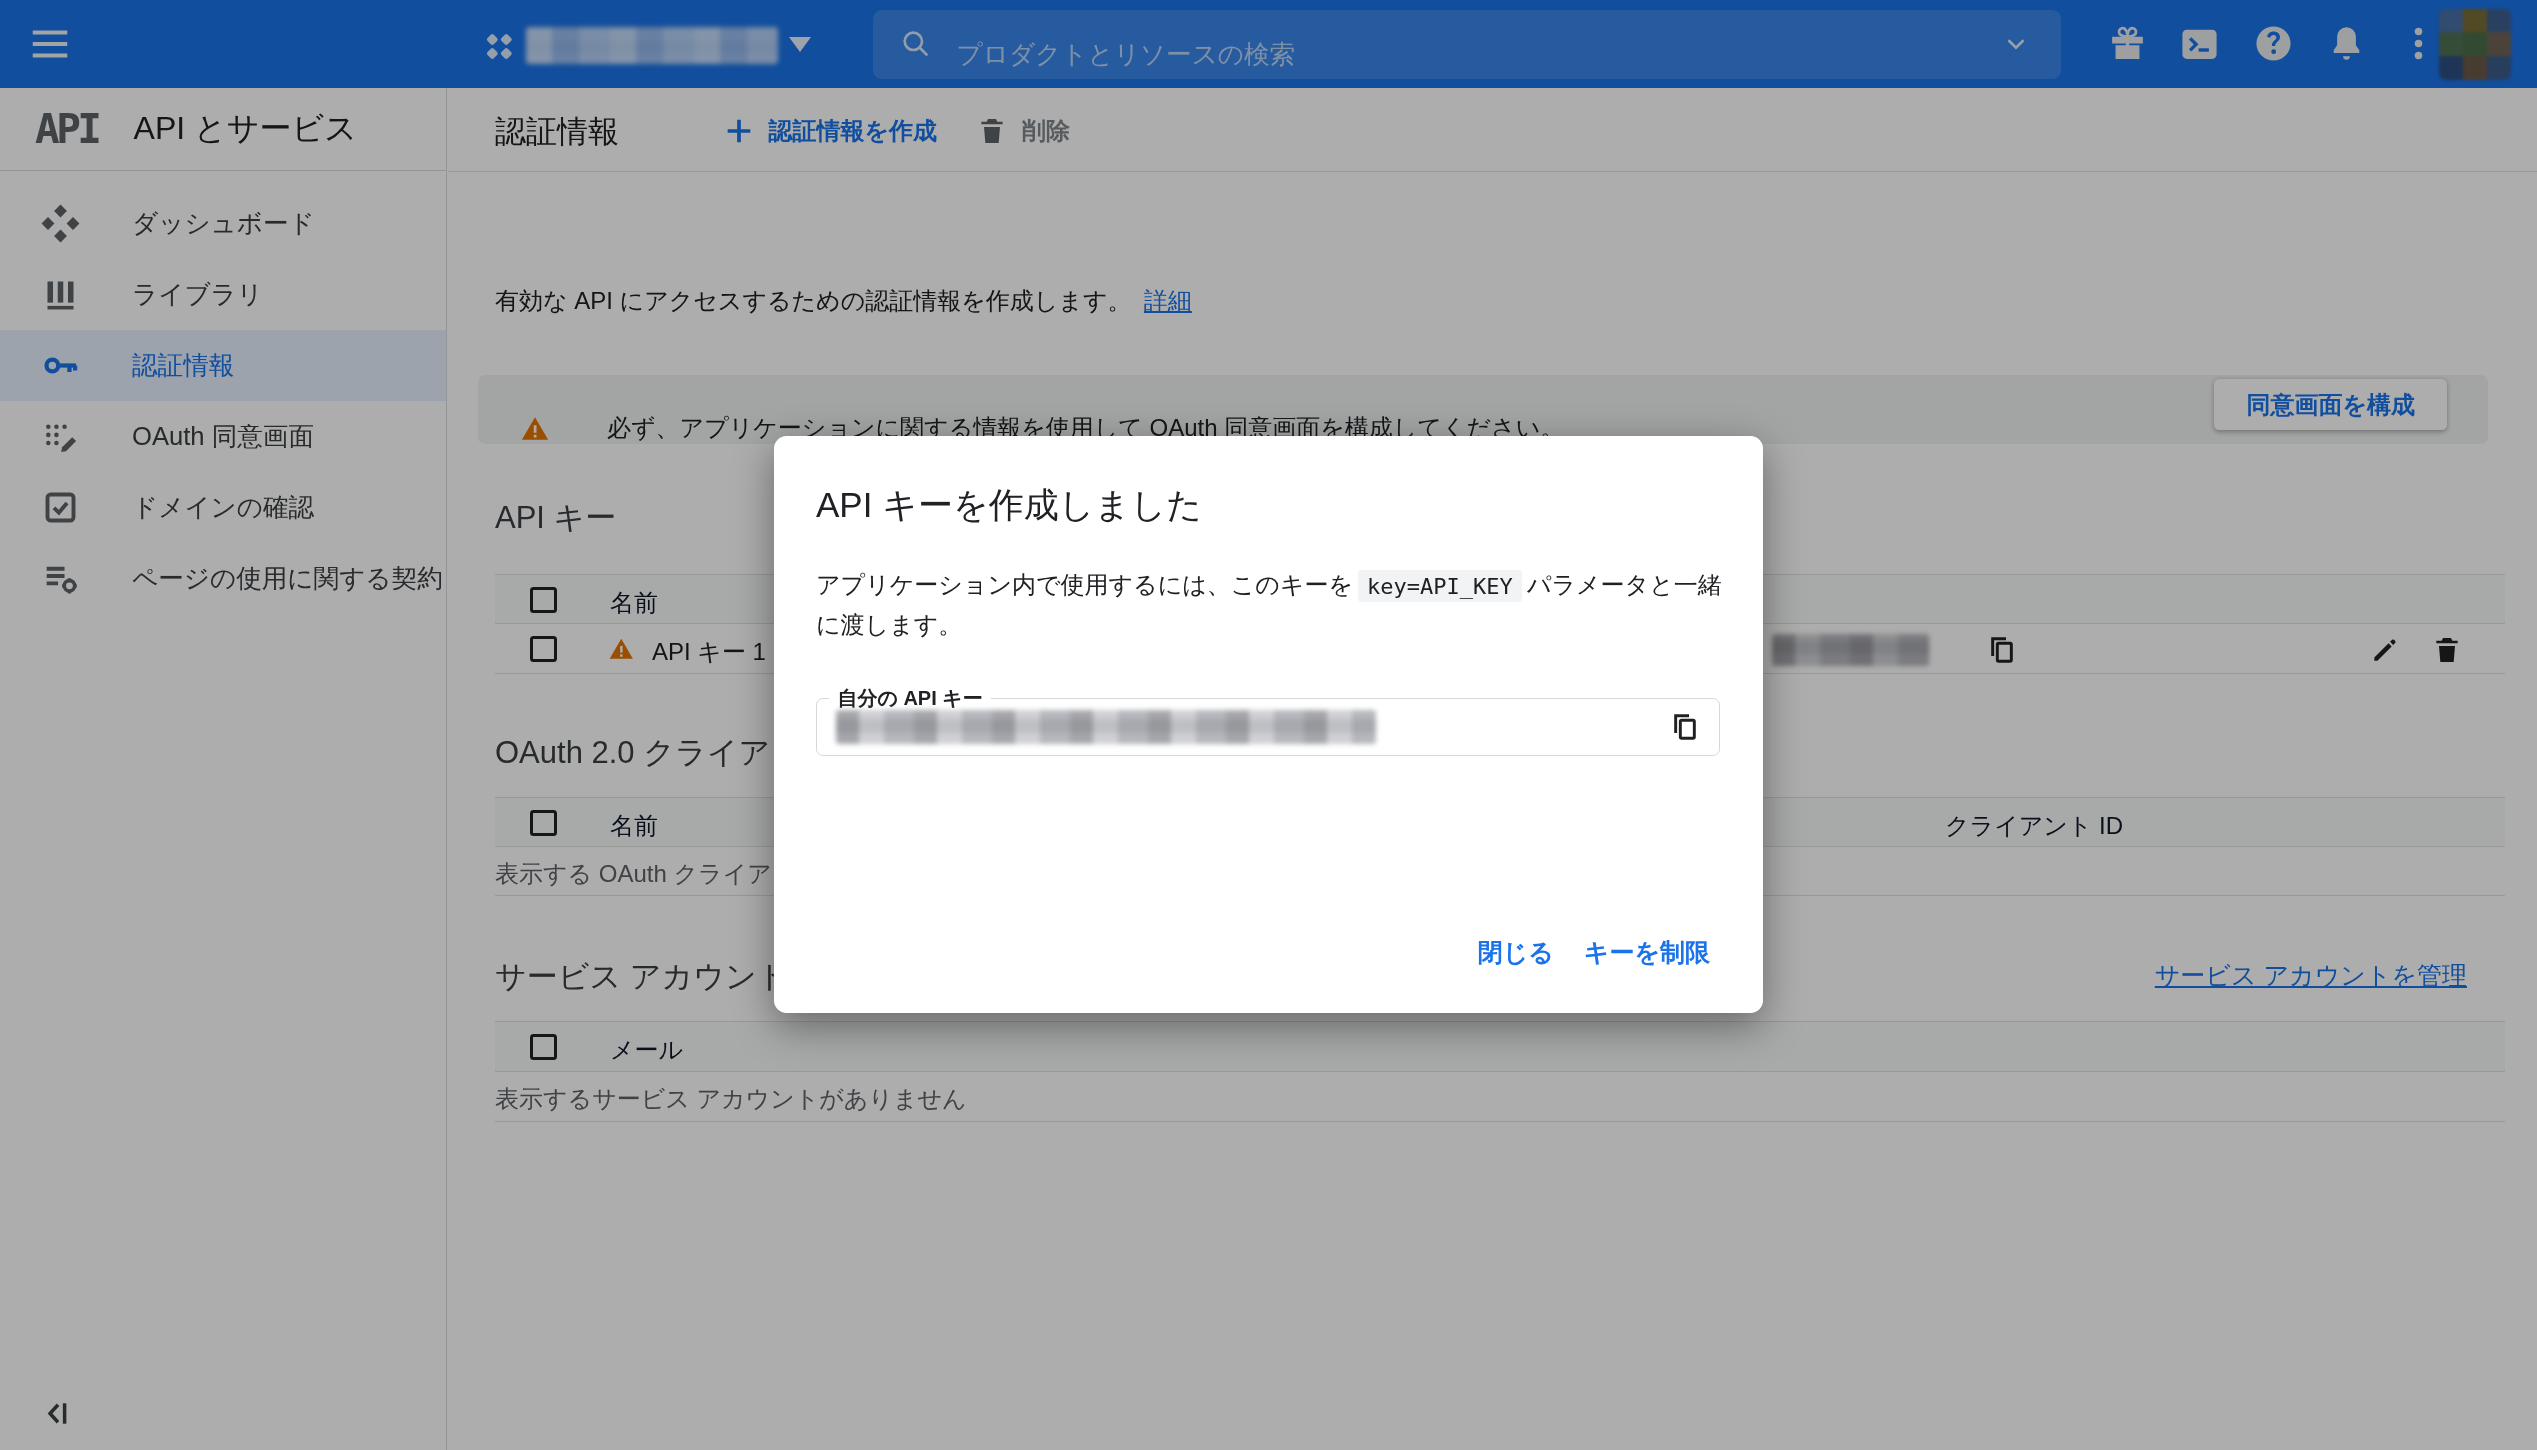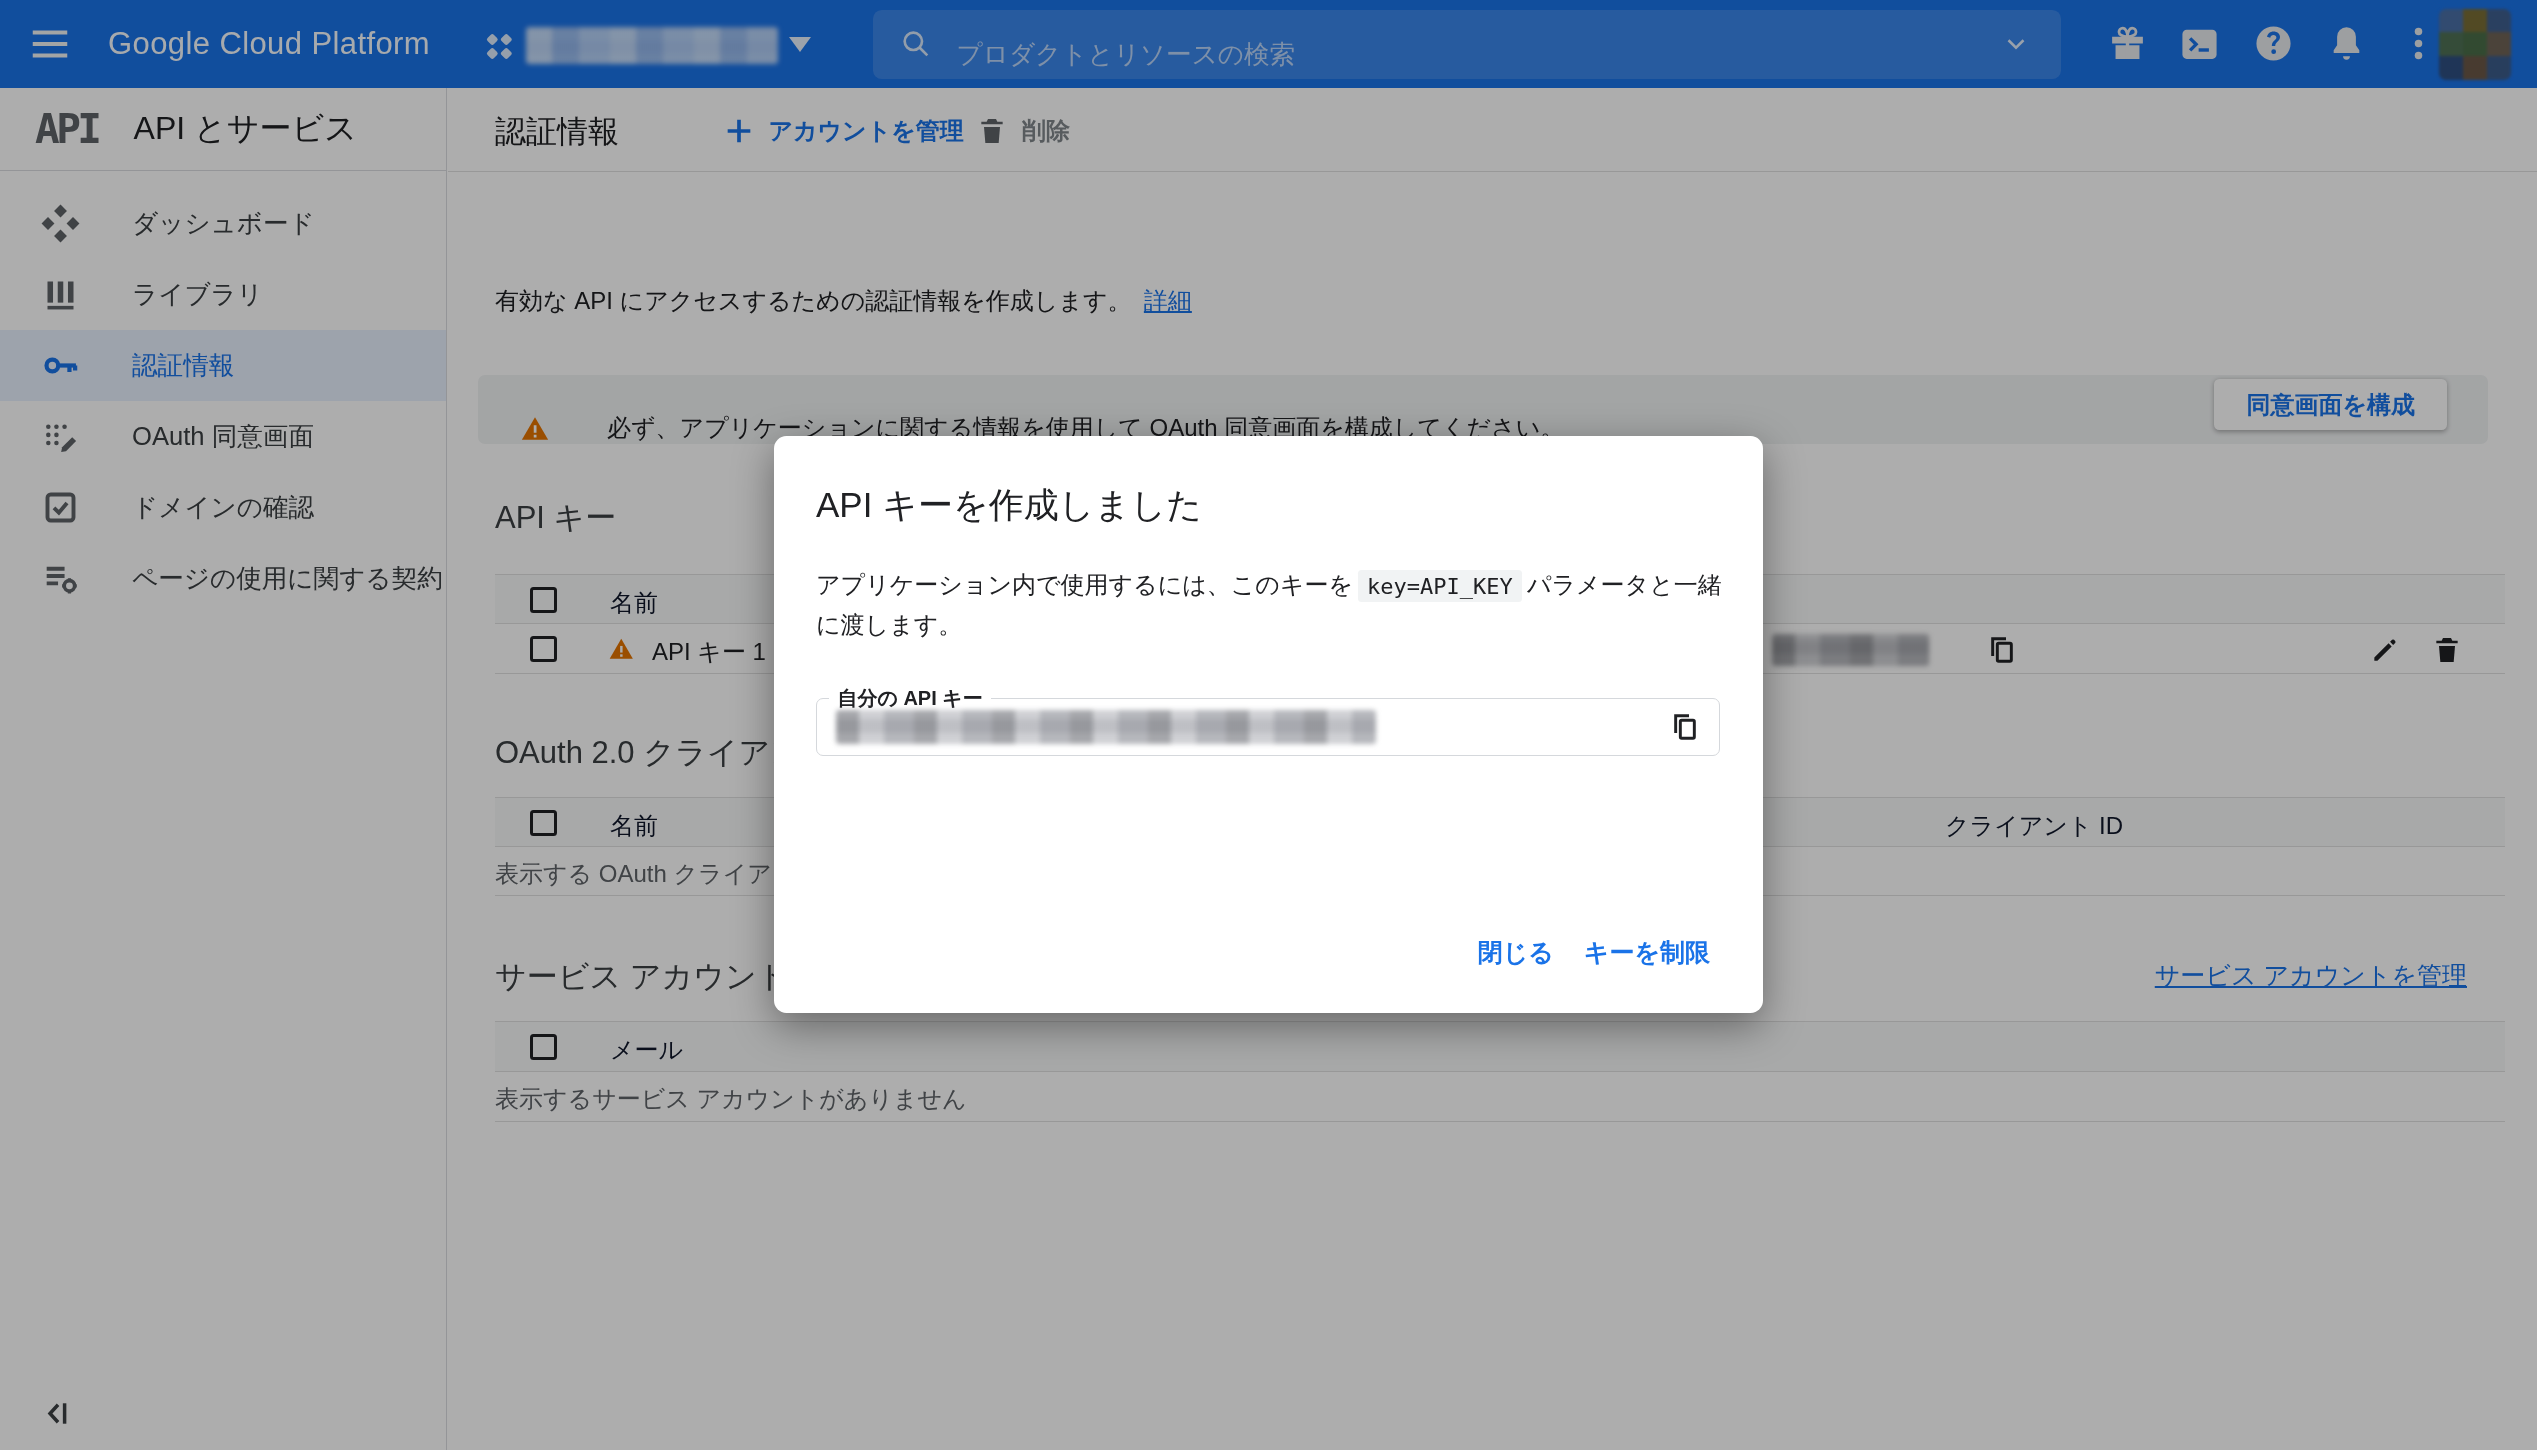--- a/index.html
+++ b/index.html
@@ -118,21 +118,20 @@
 <body>
 
 <div id="app">
 
   <div class="topbar">
     <div class="hamburger">
       <svg viewBox="0 0 24 24" width="46" height="46">
           <path d="M3 6h18M3 12h18M3 18h18" stroke="currentColor" stroke-width="2.2" fill="none"></path>
         </svg>
     </div>
-    <div class="brand">Google Cloud Platform</div>
 
     <div class="proj-icon">
         <i></i>
         <i></i>
         <i></i>
         <i></i>
       </div>
     <div class="proj-blur wblur"></div>
     <div class="caret-down"></div>
 
@@ -278,21 +277,21 @@
 
   <div class="main">
     <div class="page-header">
       <span class="page-title">認証情報</span>
       <span class="hbtn create-btn">
         <span class="plus">
           <svg viewBox="0 0 24 24" width="34" height="34">
               <path d="M12 4v16M4 12h16" stroke="#1a73e8" stroke-width="2.6"></path>
             </svg>
         </span>
-        <span>アカウントを管理</span>
+        <span>認証情報を作成</span>
       </span>
       <span class="hbtn delete-btn">
         <span class="ticon">
           <svg viewBox="0 0 24 24" width="32" height="32" fill="currentColor">
               <path d="M9 3h6l1 2h4v2H4V5h4l1-2z"></path>
               <path d="M6 9h12l-1 12H7L6 9z"></path>
             </svg>
         </span>
         <span>削除</span>
       </span>

